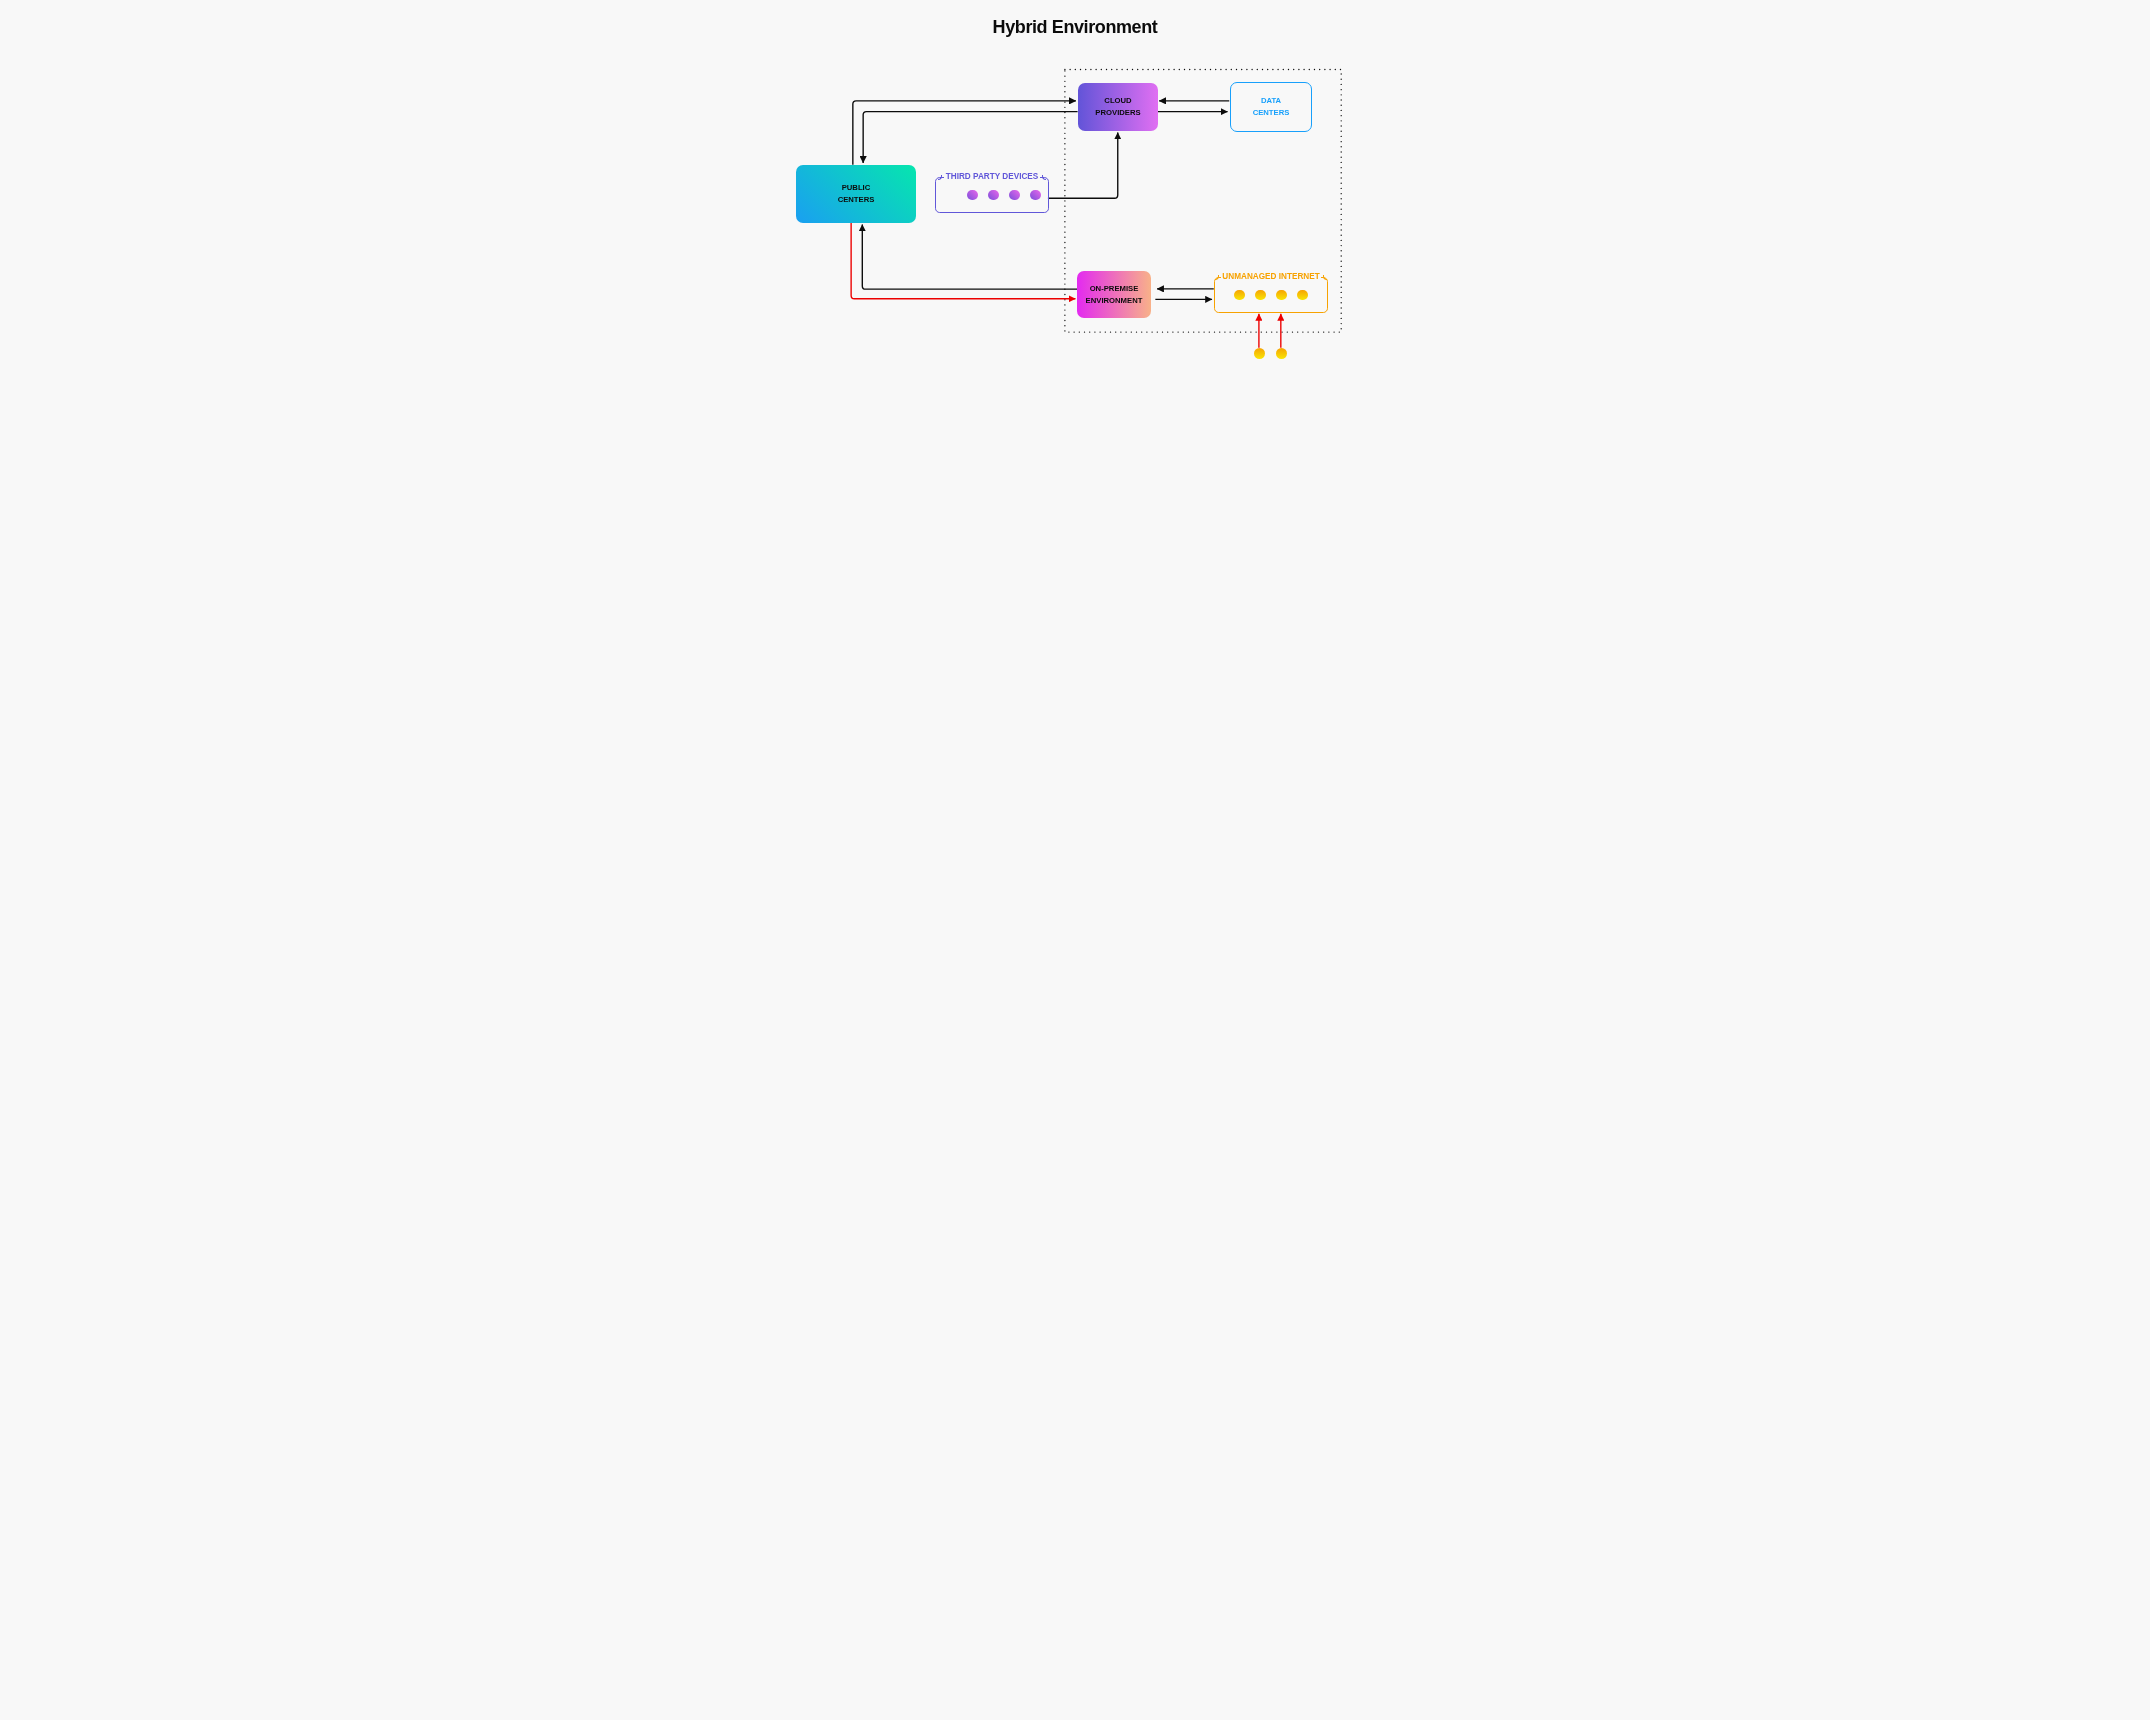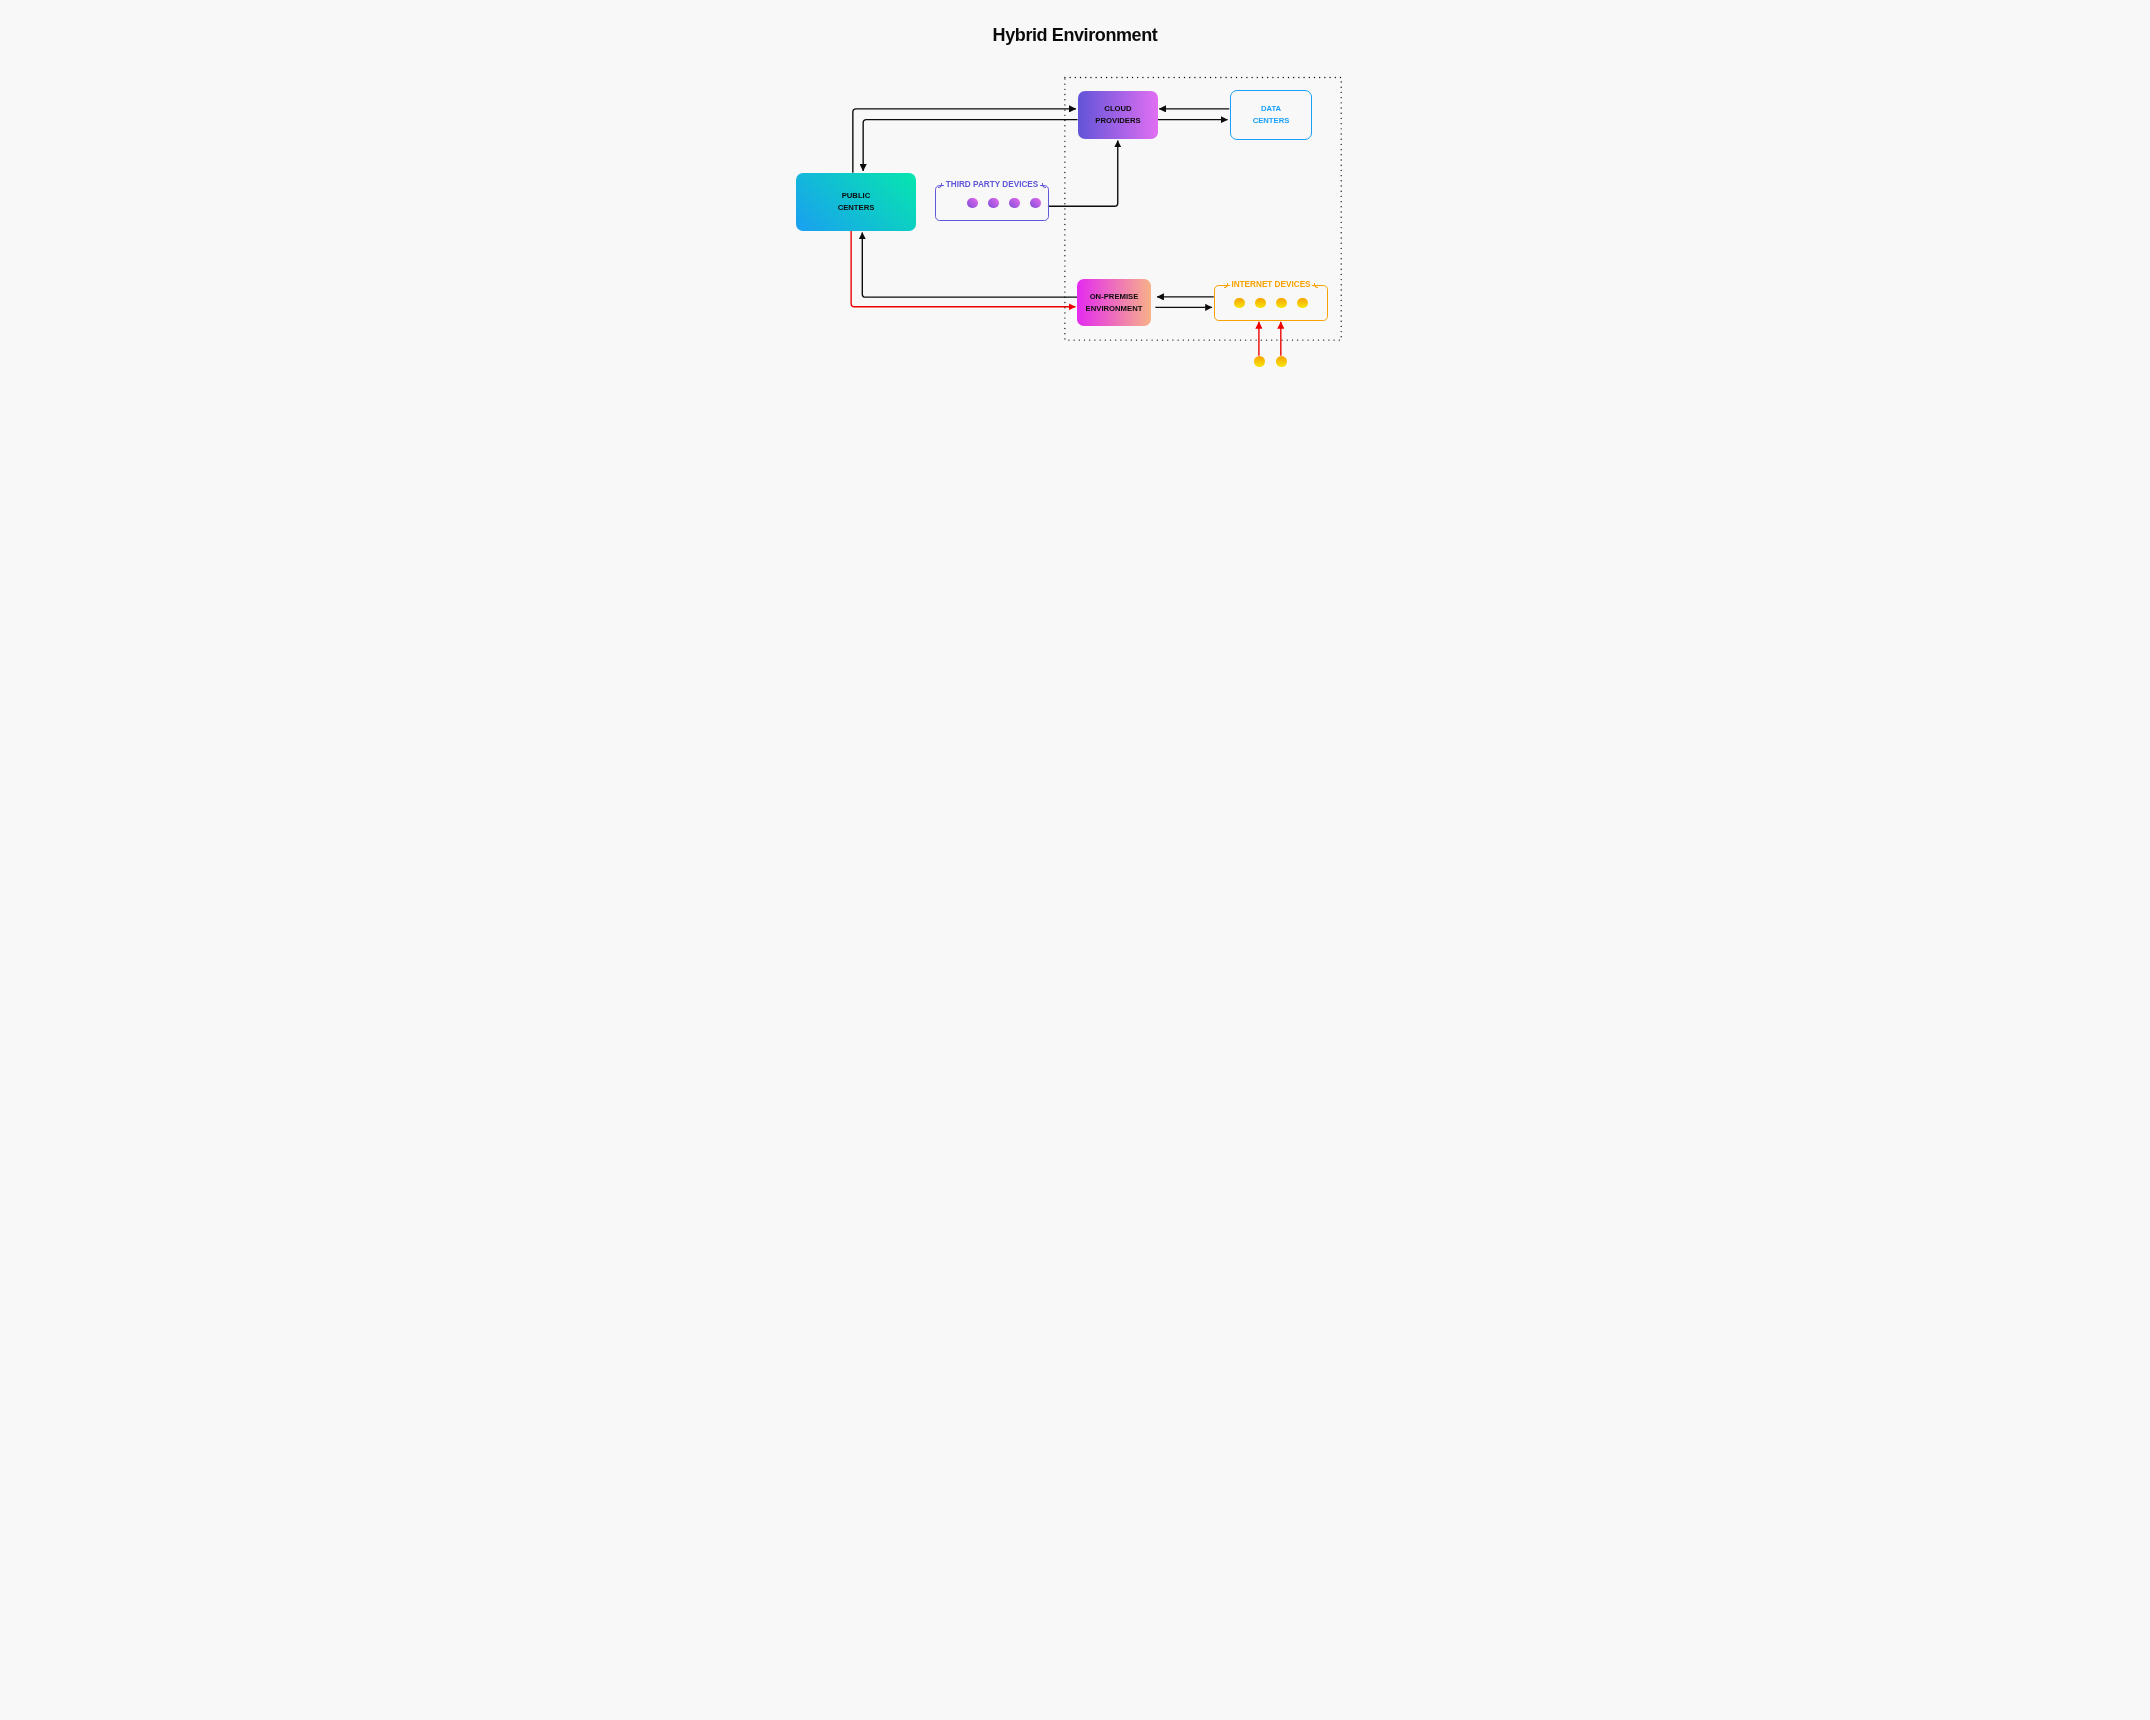--- a/index.html
+++ b/index.html
@@ -1,17 +1,17 @@
 <!DOCTYPE html>
 <html style="font-size:6.9px"><head>
 <meta charset="utf-8">
 <style>
   html,body{margin:0;padding:0;background:#f8f8f8;}
   .canvas{
-    position:relative;width:674px;height:382px;margin:12px auto;
+    position:relative;width:674px;height:382px;margin:4px auto;
     background:#f8f8f8;overflow:hidden;
     font-family:"Liberation Sans",sans-serif;
   }
   .title{
     position:absolute;top:13px;left:0;width:100%;text-align:center;
     font-size:18px;font-weight:700;letter-spacing:-0.4px;color:#0c0c0c;
   }
   svg.wires{position:absolute;left:0;top:0;width:674px;height:382px;}
   .node{
     position:absolute;display:flex;align-items:center;justify-content:center;
@@ -117,21 +117,21 @@
         <span class="dot dot-purple"></span>
         <span class="dot dot-purple"></span>
         <span class="dot dot-purple"></span>
         <span class="dot dot-purple"></span>
       </div>
   </div>
 
   <div class="group group-um">
     <div class="legend">
       <span class="curl curl-l"></span>
-      <span class="txt">INTERNET DEVICES</span>
+      <span class="txt">UNMANAGED INTERNET</span>
       <span class="curl curl-r"></span>
     </div>
     <div class="dots">
         <span class="dot dot-orange"></span>
         <span class="dot dot-orange"></span>
         <span class="dot dot-orange"></span>
         <span class="dot dot-orange"></span>
       </div>
   </div>
 

